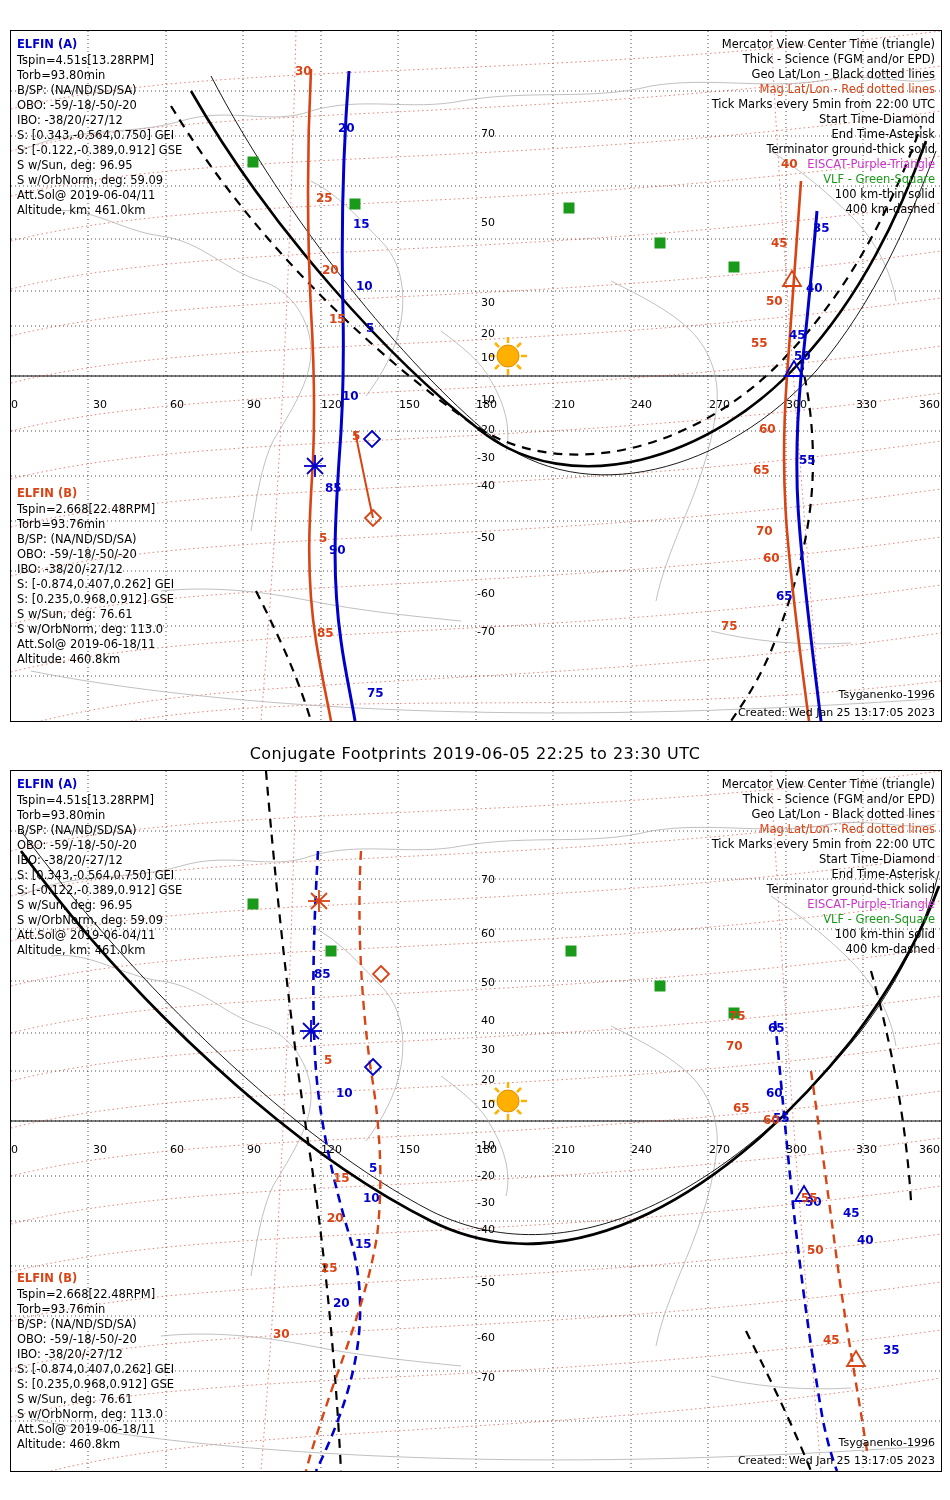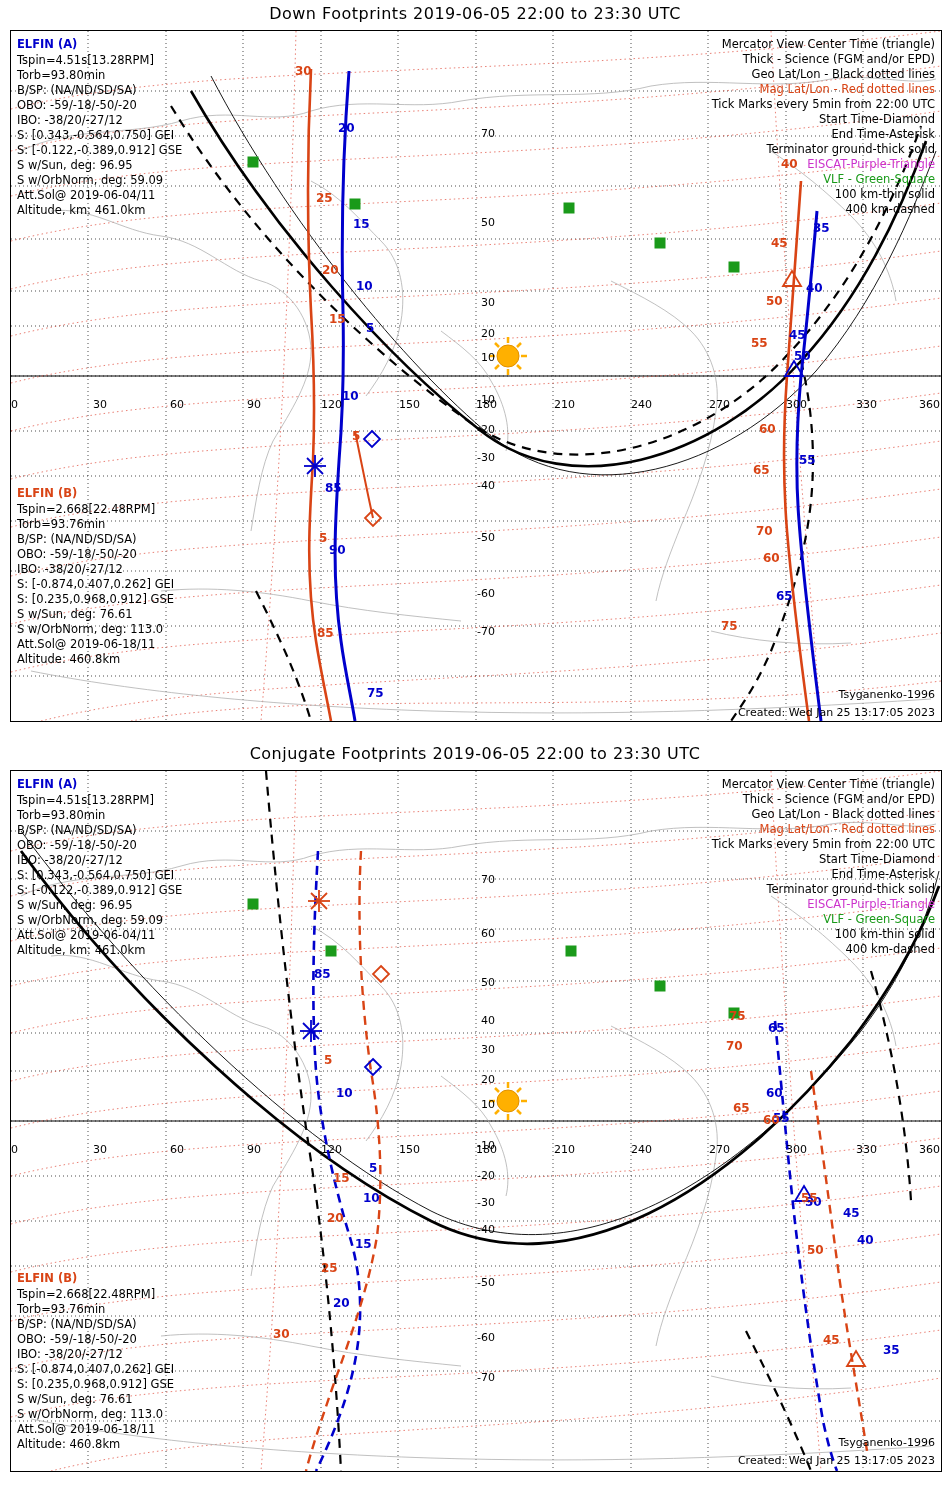--- a/index.html
+++ b/index.html
@@ -24,21 +24,20 @@
   .magenta{color:#cc33cc;}
   .hdr{font-size:11.5px;line-height:15px;}
   .tick{font-size:11px;}
   .lbl{font-size:12px;font-weight:bold;}
   .created{font-size:11px;}
 </style>
 </head>
 <body>
 
 <div class="panel">
-  <div class="ptitle">Down Footprints 2019-06-05 22:00 to 23:30 UTC</div>
   <div class="plotbox">
 
     <svg width="930" height="690" viewBox="0 0 930 690">
       <defs>
         <pattern id="none"></pattern>
       </defs>
 
       <g stroke="#000" stroke-width="0.7" stroke-dasharray="1,3" fill="none">
         <line x1="77" y1="0" x2="77" y2="690"></line>
         <line x1="155" y1="0" x2="155" y2="690"></line>
@@ -259,21 +258,21 @@
     <div class="txt hdr green" style="right:6px;top:141px;text-align:right;">VLF - Green-Square</div>
     <div class="txt hdr black" style="right:6px;top:156px;text-align:right;">100 km-thin solid</div>
     <div class="txt hdr black" style="right:6px;top:171px;text-align:right;">400 km-dashed</div>
 
     <div class="txt created black" style="right:6px;top:657px;text-align:right;">Tsyganenko-1996</div>
     <div class="txt created black" style="right:6px;top:675px;text-align:right;">Created: Wed Jan 25 13:17:05 2023</div>
   </div>
 </div>
 
 <div class="panel second">
-  <div class="ptitle">Conjugate Footprints 2019-06-05 22:00 to 23:30 UTC</div>
+  <div class="ptitle">Conjugate Footprints 2019-06-05 22:25 to 23:30 UTC</div>
   <div class="plotbox">
 
     <svg width="930" height="700" viewBox="0 0 930 700">
 
       <g stroke="#000" stroke-width="0.7" stroke-dasharray="1,3" fill="none">
         <line x1="77" y1="0" x2="77" y2="700"></line>
         <line x1="155" y1="0" x2="155" y2="700"></line>
         <line x1="232" y1="0" x2="232" y2="700"></line>
         <line x1="310" y1="0" x2="310" y2="700"></line>
         <line x1="387" y1="0" x2="387" y2="700"></line>

